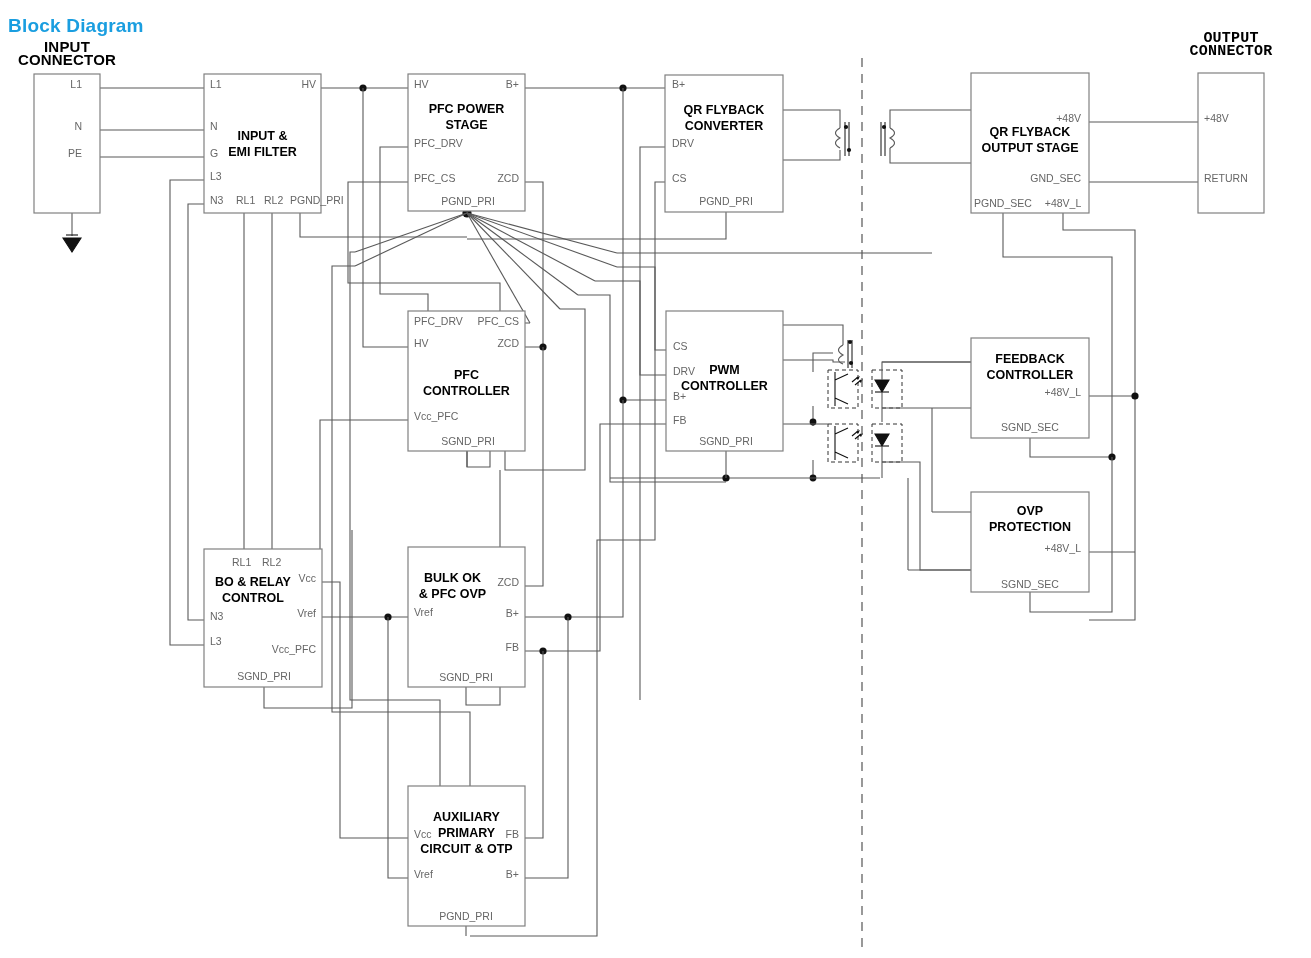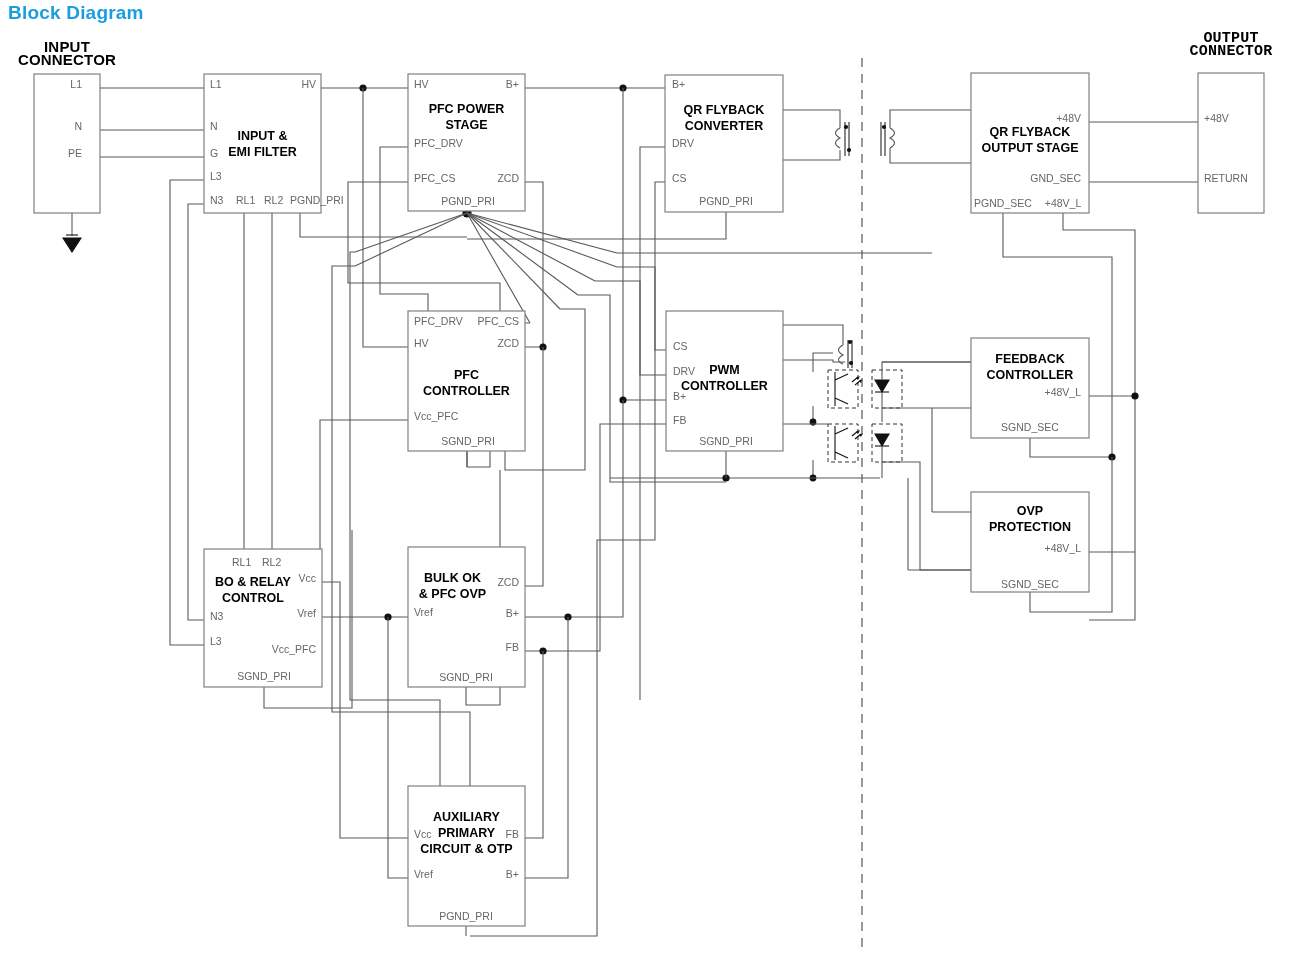--- a/index.html
+++ b/index.html
@@ -1,19 +1,19 @@
 <!DOCTYPE html>
 <html><head>
 <meta charset="utf-8">
 <style>
   html,body{margin:0;padding:0;background:#ffffff;}
   body{width:1311px;height:958px;position:relative;
        font-family:"Liberation Sans","DejaVu Sans",sans-serif;}
   #page-title{
-    position:absolute;left:8px;top:2px;
+    position:absolute;left:8px;top:15px;
     font-size:19px;font-weight:bold;color:#1a9ee0;letter-spacing:.2px;
   }
   #canvas{position:absolute;left:0;top:0;width:1311px;height:958px;}
   .hdr{
     position:absolute;text-align:center;font-size:15px;font-weight:bold;
     color:#000;line-height:13px;letter-spacing:.2px;
   }
 </style>
 </head>
 <body>

